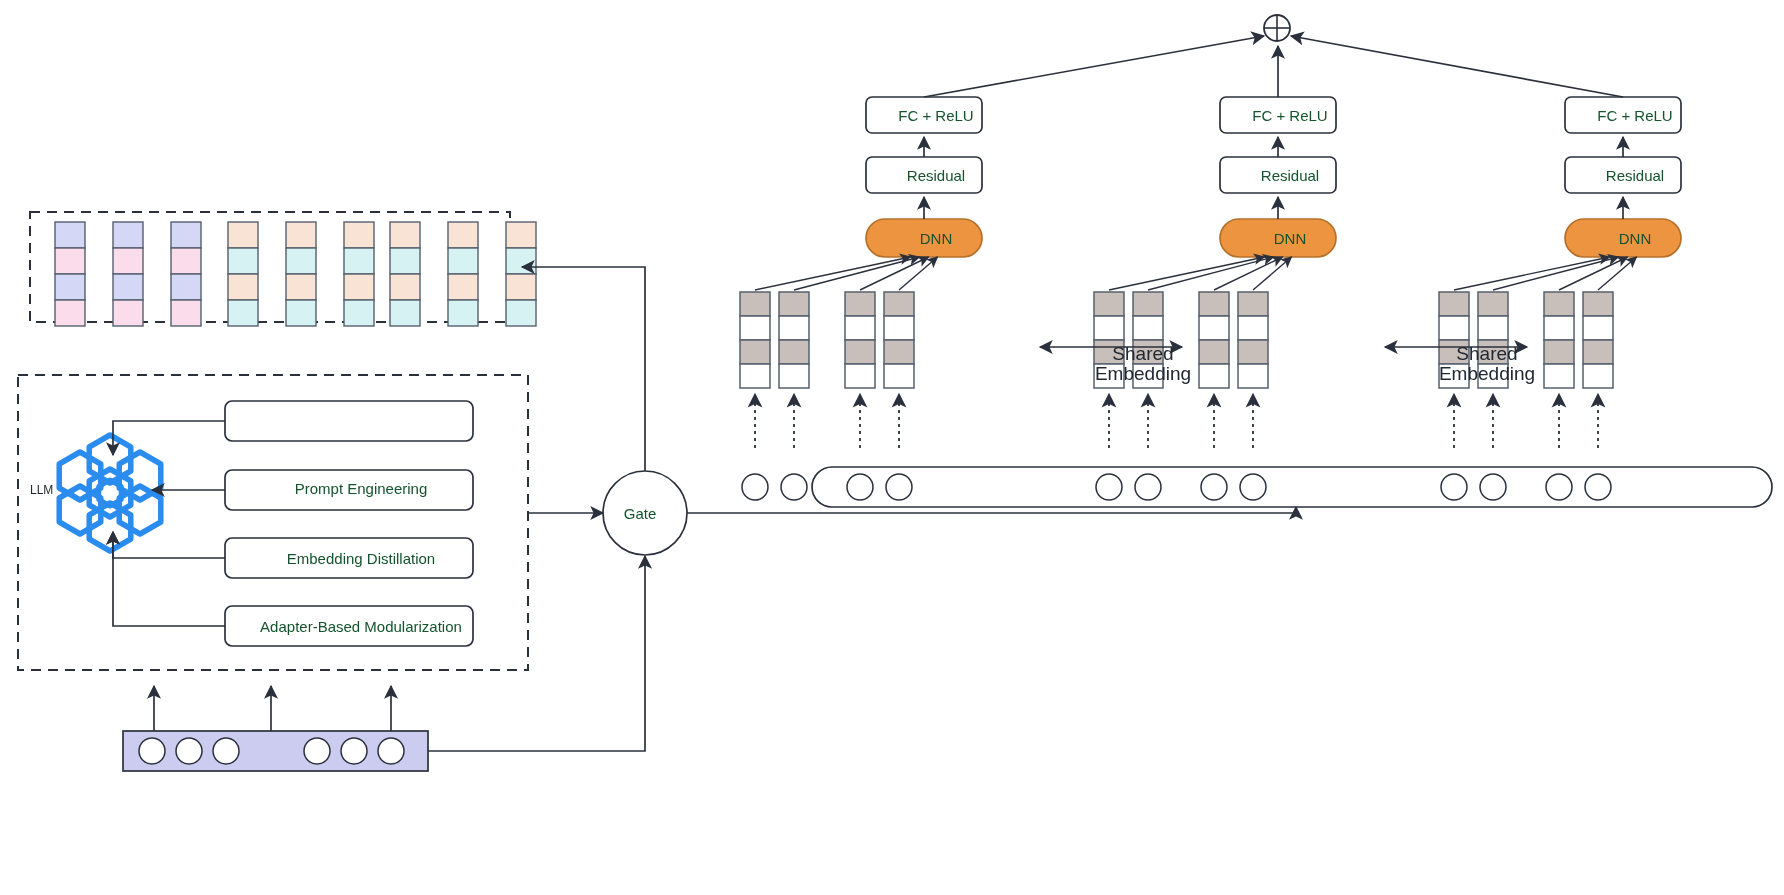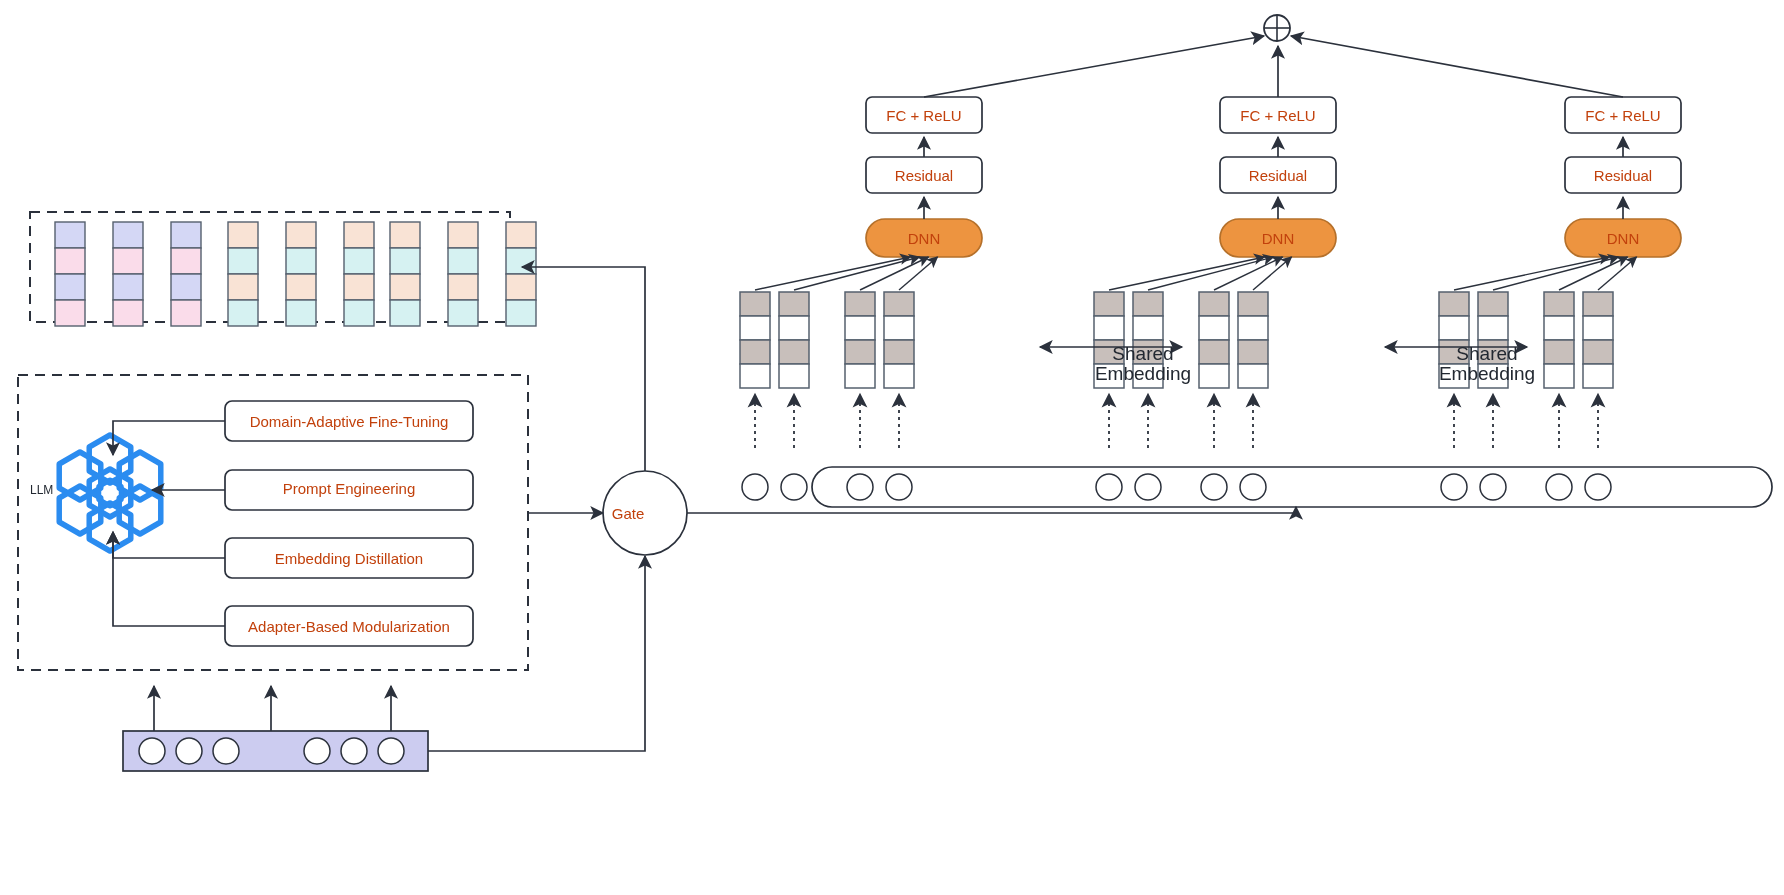--- a/index.html
+++ b/index.html
@@ -15,22 +15,23 @@
   .lbl{
     position:absolute;
     font-size:19px;
     color:#222831;
     white-space:nowrap;
     pointer-events:none;
   }
   .box-lbl{
     position:absolute;
     display:flex;align-items:center;justify-content:center;
-    font-size:15px;color:#c2410c;
+    font-size:15px;color:#14532d;
     white-space:nowrap;
+    padding-left:12px;
   }
 </style>
 </head>
 <body>
 
 <div id="stage">
 
   <svg id="canvas" viewBox="0 0 1784 895" xmlns="http://www.w3.org/2000/svg">
     <defs>
       <marker id="arrow" viewBox="0 0 12 12" refX="10" refY="6" markerWidth="9" markerHeight="9" orient="auto-start-reverse">
@@ -218,21 +219,20 @@
       <circle cx="1493" cy="487" r="13" fill="#fff" stroke="#2b313c" stroke-width="1.5"></circle>
       <circle cx="1559" cy="487" r="13" fill="#fff" stroke="#2b313c" stroke-width="1.5"></circle>
       <circle cx="1598" cy="487" r="13" fill="#fff" stroke="#2b313c" stroke-width="1.5"></circle>
       <polyline points="687,513 1296,513 1296,512" stroke="#2b313c" stroke-width="1.7" fill="none"></polyline>
       <polyline points="1296,513 1296,507" stroke="#2b313c" stroke-width="1.7" fill="none" marker-end="url(#arrow)"></polyline>
       <line x1="1296" y1="513" x2="1296" y2="512" stroke="#2b313c" stroke-width="1.7" fill="none"></line>
     </svg>
 
   <div class="lbl" style="left:30px;top:483px;font-size:12px;">LLM</div>
 
-  <div class="box-lbl" style="left:225px;top:401px;width:248px;height:40px;">Domain-Adaptive Fine-Tuning</div>
   <div class="box-lbl" style="left:225px;top:470px;width:248px;height:36px;">Prompt Engineering</div>
   <div class="box-lbl" style="left:225px;top:538px;width:248px;height:40px;">Embedding Distillation</div>
   <div class="box-lbl" style="left:225px;top:606px;width:248px;height:40px;border-radius:19px;">Adapter-Based Modularization</div>
 
   <div class="box-lbl" style="left:591px;top:495px;width:74px;height:36px;">Gate</div>
 
   <div class="box-lbl" style="left:866px;top:97px;width:116px;height:36px;">FC + ReLU</div>
   <div class="box-lbl" style="left:866px;top:157px;width:116px;height:36px;">Residual</div>
   <div class="box-lbl" style="left:866px;top:219px;width:116px;height:38px;">DNN</div>
 

